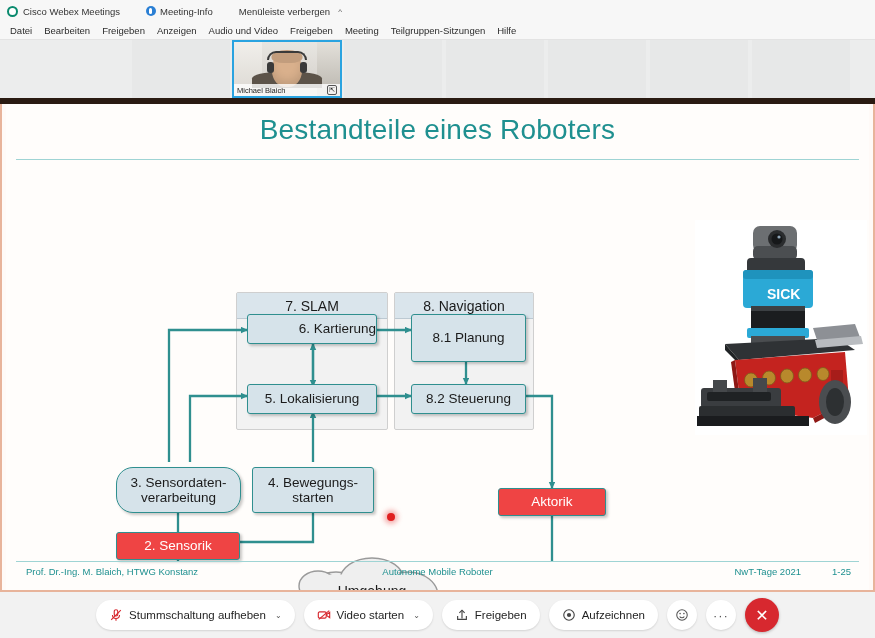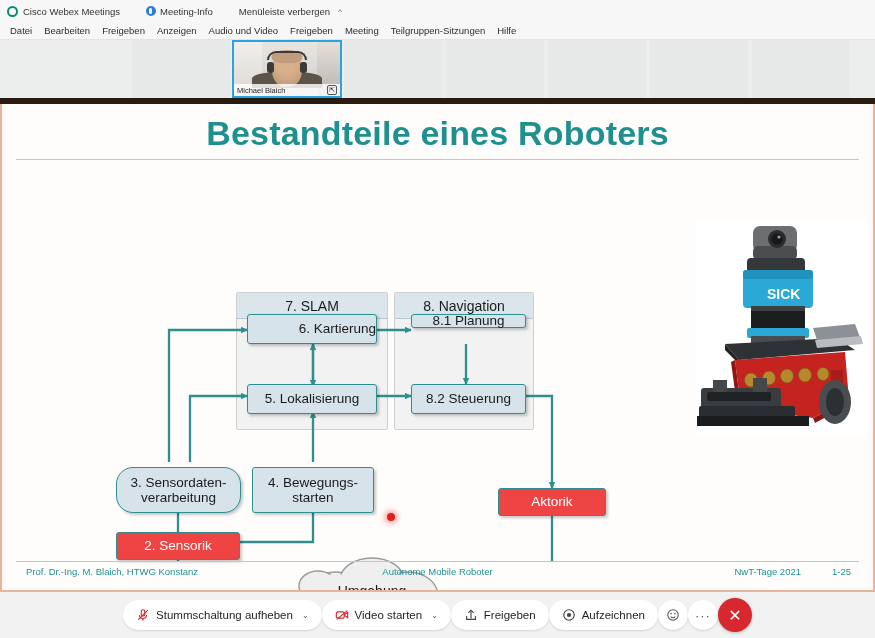--- a/index.html
+++ b/index.html
@@ -80,21 +80,21 @@
      background:#2a1b12; }
   .slide-wrap {
     position:absolute; left:0; top:104px; width:875px; height:488px;
     background:#fffaf7; border:2px solid #e8b49b; border-top:none;
     overflow:hidden;
   }
   .slide-inner { position:absolute; left:4px; top:0; right:4px; bottom:0;
      background:#fffdfb; }
   .slide-title {
     position:absolute; left:0; right:0; top:10px; text-align:center;
-    font-size:34px; font-weight:bold; color:#1f9090;
+    font-size:28px; font-weight:normal; color:#1f9090;
     letter-spacing:.2px;
   }
   .title-rule { position:absolute; left:10px; right:10px; top:55px;
     height:1px; background:#9fd4d4; }
   .footer-rule { position:absolute; left:10px; right:10px; bottom:28px;
     height:1px; background:#9fd4d4; }
   .slide-footer { position:absolute; left:12px; right:12px; bottom:8px;
      height:18px; font-size:9.5px; color:#1f9090;margin-top:33px; }
   .sf-left { position:absolute; left:8px; top:2px; }
   .sf-center { position:absolute; left:50%; transform:translateX(-50%); top:2px; }
@@ -132,21 +132,21 @@
   svg.wires { position:absolute; left:0; top:0; width:867px; height:400px;
     pointer-events:none; }
 
   
   .robot { position:absolute; right:6px; top:58px; width:172px; height:215px; }
 
   
   .ctrlbar {
     position:absolute; left:0; bottom:0; width:875px; height:46px;
     background:#f2f2f2; display:flex; align-items:center;
-    justify-content:center; 
+    justify-content:center; gap:9px;
   }
   .pill {
     height:30px; background:#fff; border-radius:15px;
     display:flex; align-items:center; gap:6px; padding:0 13px;
     font-size:11.5px; color:#1f1f1f;
     box-shadow:0 1px 2px rgba(0,0,0,.13);
     white-space:nowrap;
   }
   .pill.round { width:30px; padding:0; justify-content:center; }
   .pill .chev { font-size:8px; color:#555; margin-left:3px; }
@@ -267,21 +267,21 @@
             <path d="M307,182 L307,224"></path>
           </g>
         </svg>
 
         <div class="node" style="left:241px; top:152px; width:130px; height:30px;justify-content:flex-end;">
           <span>6. Kartierung</span>
         </div>
         <div class="node" style="left:241px; top:222px; width:130px; height:30px;">
           <span>5. Lokalisierung</span>
         </div>
-        <div class="node" style="left:405px; top:152px; width:115px; height:14px;">
+        <div class="node" style="left:405px; top:152px; width:115px; height:48px;">
           <span>8.1 Planung</span>
         </div>
         <div class="node" style="left:405px; top:222px; width:115px; height:30px;">
           <span>8.2 Steuerung</span>
         </div>
         <div class="node" style="left:110px; top:305px; width:125px; height:46px; flex-direction:column;border-radius:17px;">
           <span>3. Sensordaten-</span>
           <span>verarbeitung</span>
         </div>
         <div class="node" style="left:246px; top:305px; width:122px; height:46px; flex-direction:column;">

